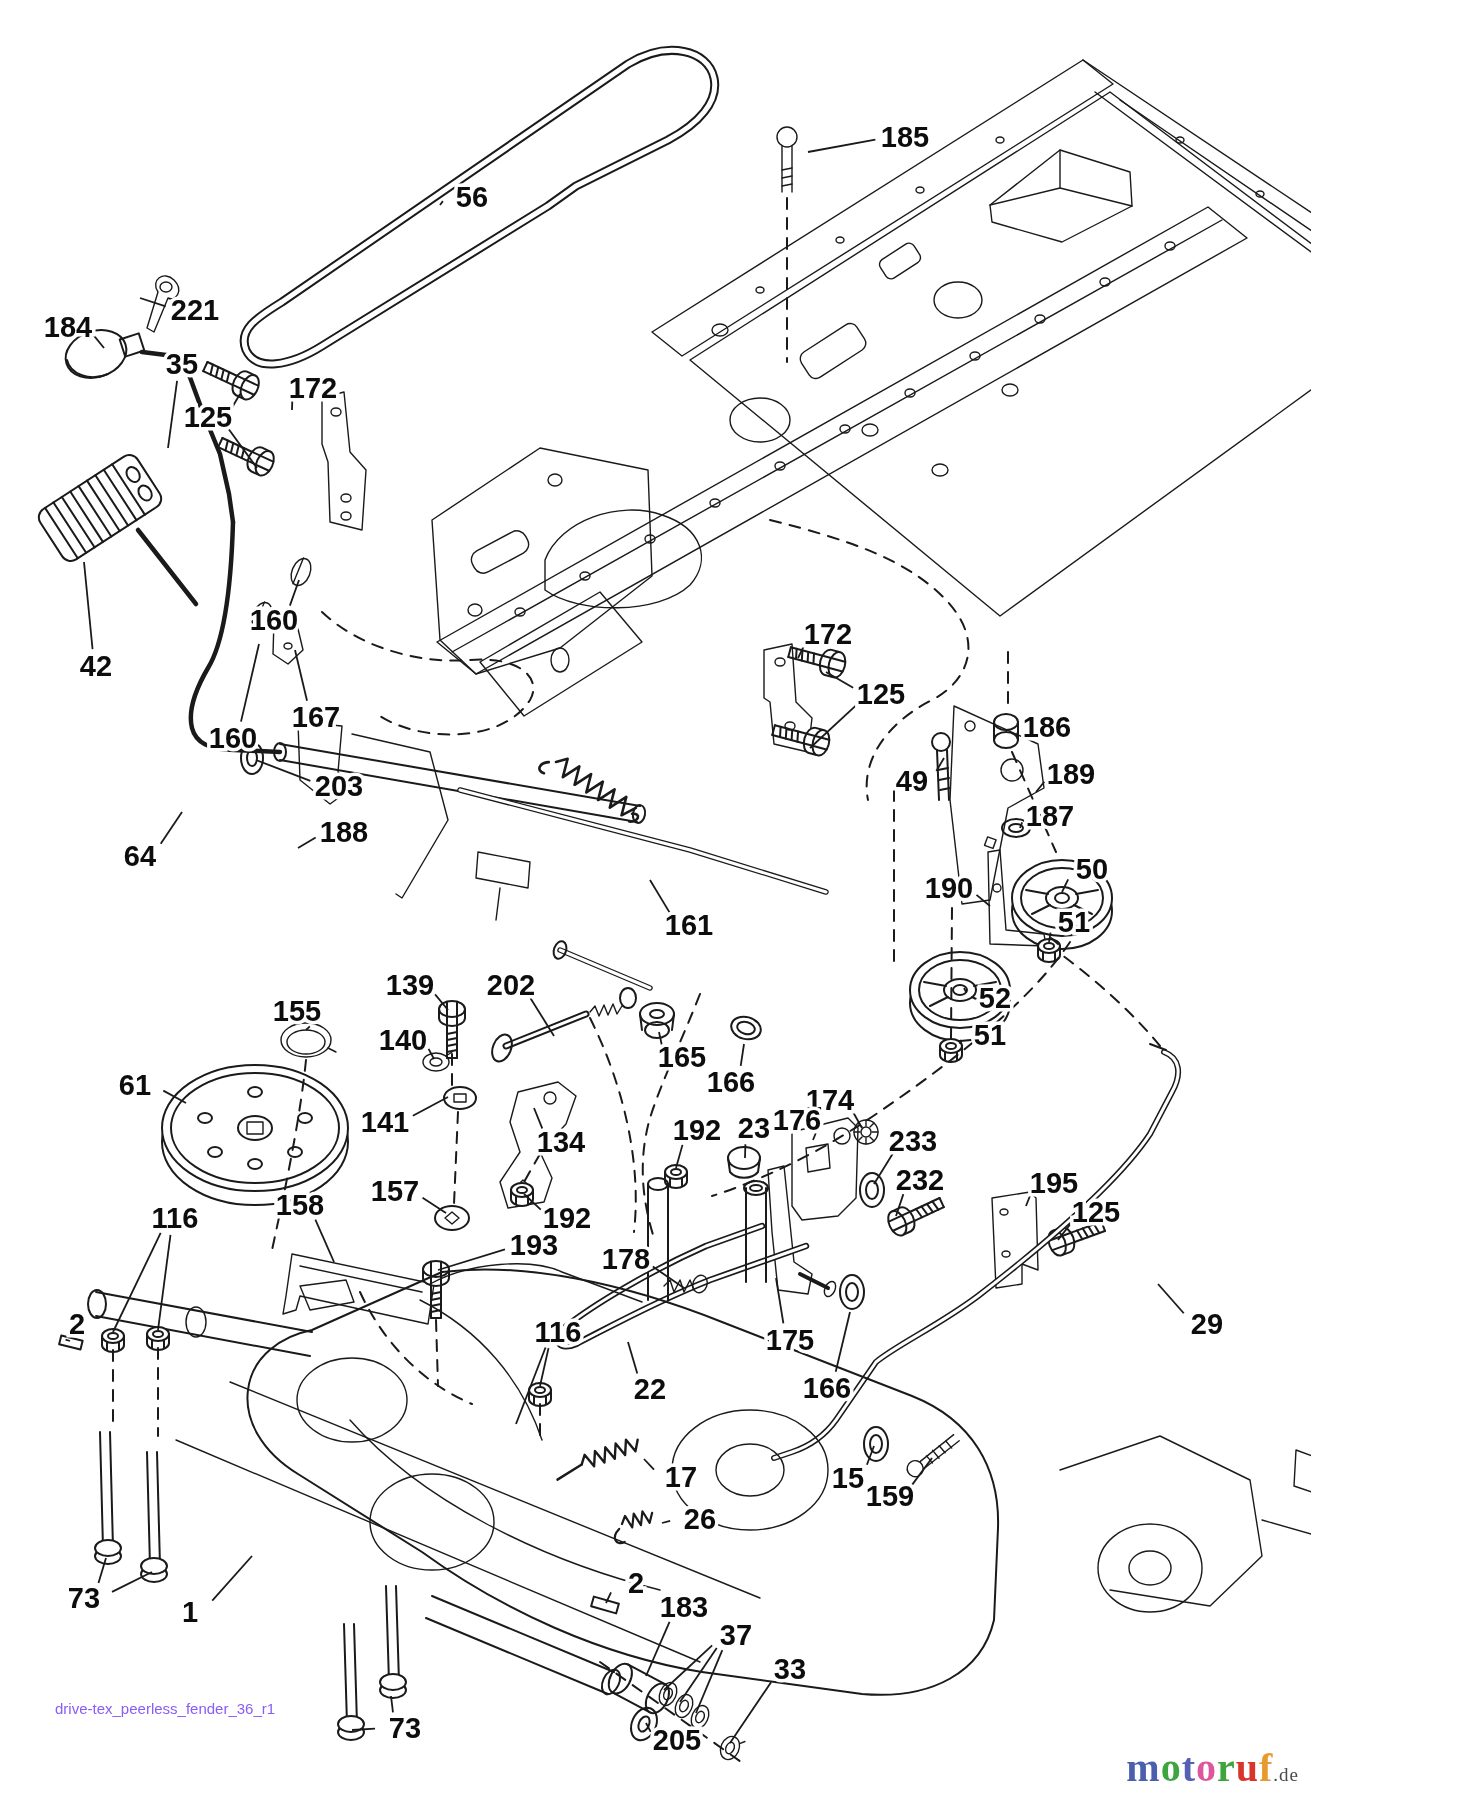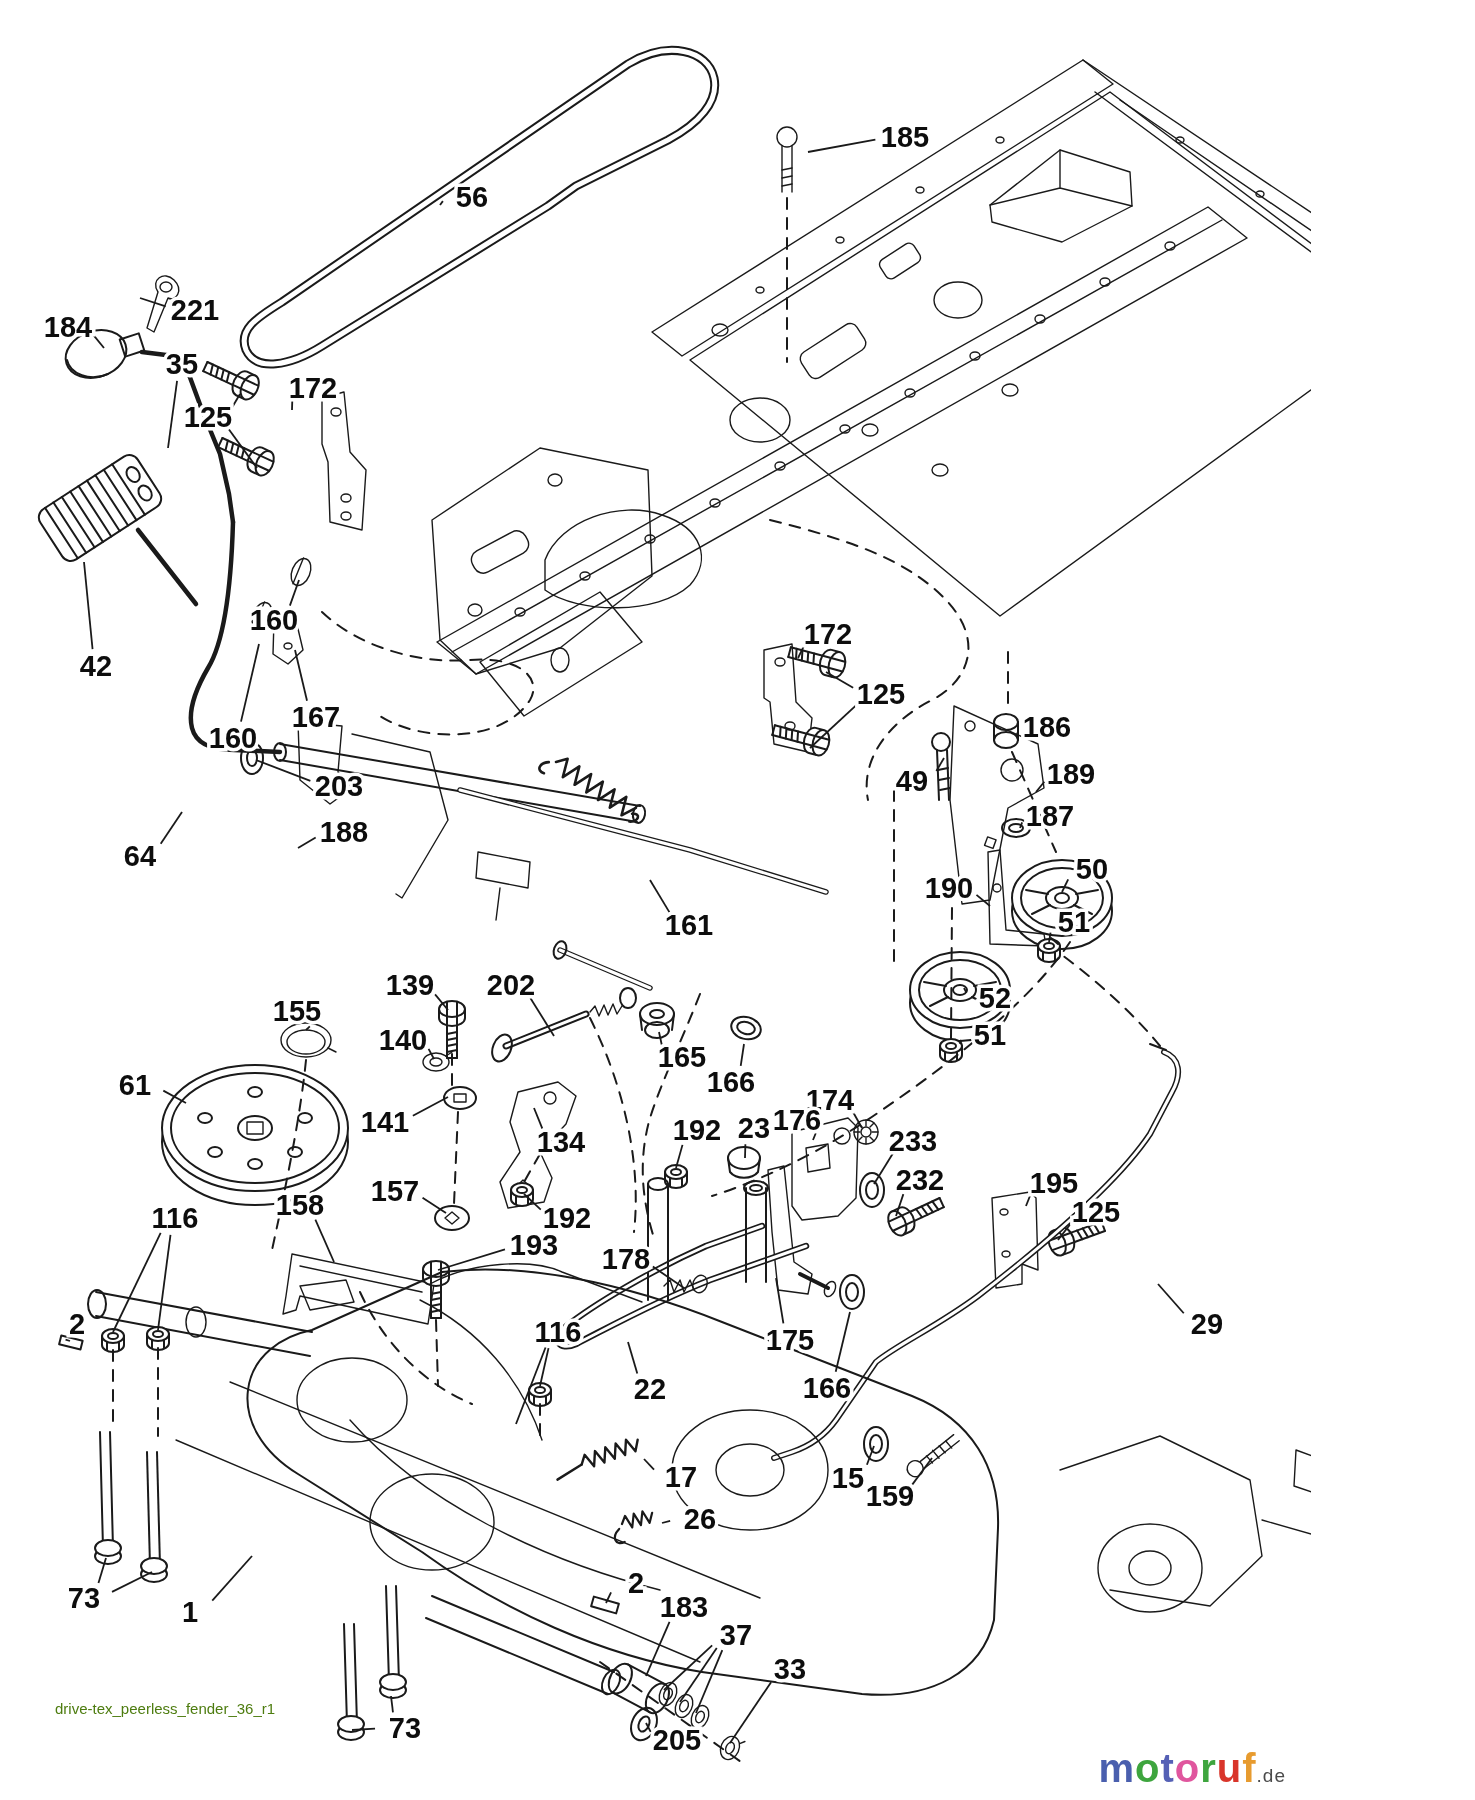--- a/index.html
+++ b/index.html
@@ -9,23 +9,23 @@
   .art{stroke:#1a1a1a;fill:none;stroke-width:2;stroke-linecap:round;stroke-linejoin:round;}
   .thin{stroke-width:1.4;}
   .tubecore{stroke:#ffffff;stroke-width:3;}
   .beltout{stroke-width:9;}
   .beltin{stroke:#ffffff;stroke-width:5;}
   .dash{stroke-dasharray:11 9;stroke-width:2;}
   .wfill{fill:#ffffff;}
   .part-num{font-family:"Liberation Sans",sans-serif;font-weight:bold;font-size:29px;fill:#0d0d0d;
             text-anchor:middle;dominant-baseline:central;paint-order:stroke;stroke:#ffffff;stroke-width:7px;}
   .leader{stroke:#1a1a1a;stroke-width:1.8;}
-  .caption{position:absolute;left:55px;top:1700px;font-size:15px;color:#4d7c0f;
+  .caption{position:absolute;left:55px;top:1700px;font-size:15px;color:#8b5cf6;
            font-family:"Liberation Sans",sans-serif;}
-  .watermark{position:absolute;right:25px;top:1748px;font-family:Liberation Sans, sans-serif;
+  .watermark{position:absolute;right:12px;top:1748px;font-family:Liberation Serif, serif;
              font-weight:bold;font-size:40px;letter-spacing:1px;line-height:1;}
   .watermark .suffix{font-size:19px;font-weight:normal;}
 </style>
 </head>
 <body>
 
 <div class="page">
 
   <svg width="1475" height="1800" viewBox="0 0 1475 1800">
     <defs>

